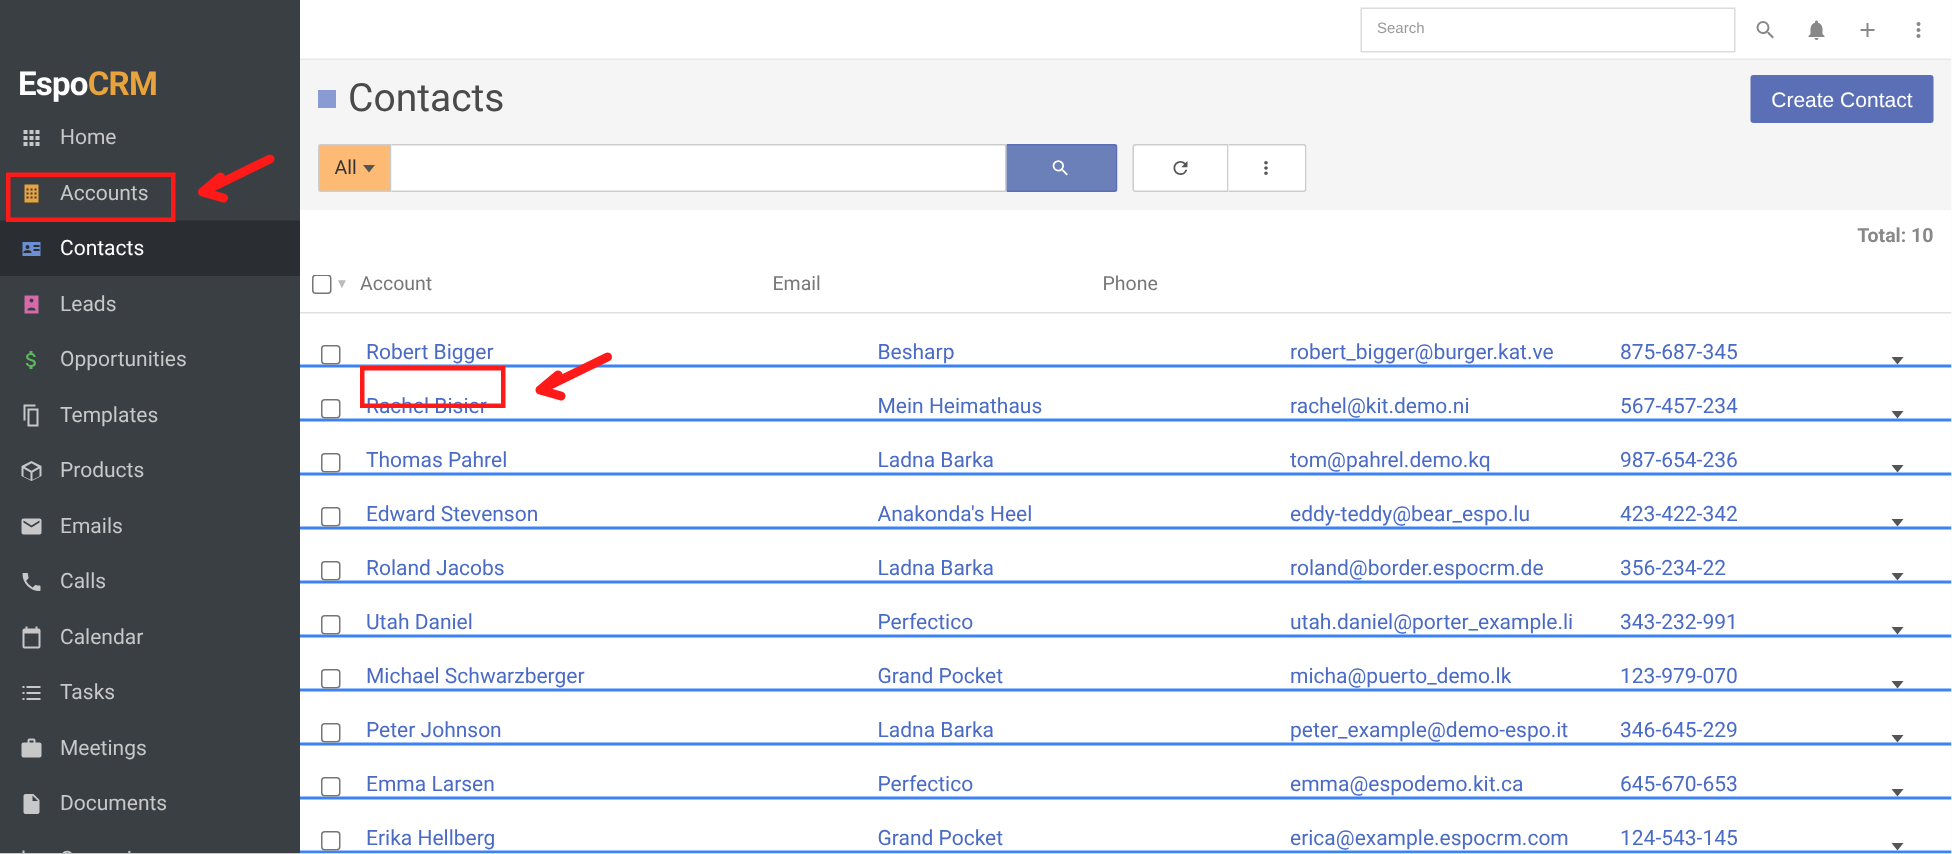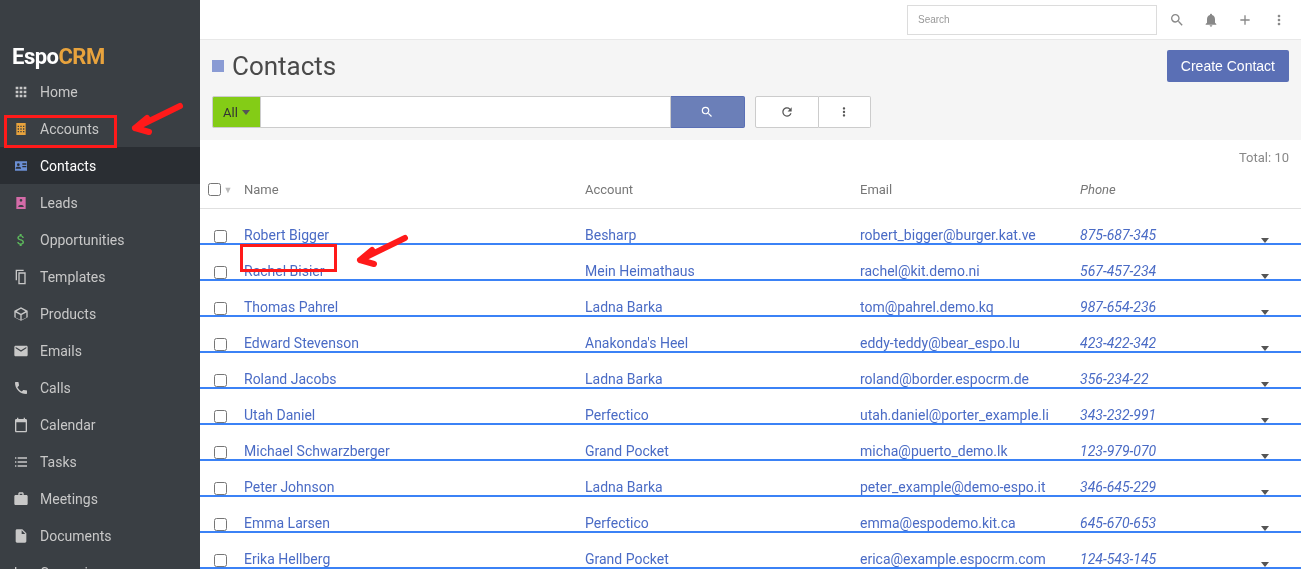--- a/index.html
+++ b/index.html
@@ -32,41 +32,41 @@
 .content-header { display: flex; align-items: center; justify-content: space-between; padding: 10px 12px 14px 12px; background: #f5f5f5; }
 .page-title-wrap { display: flex; align-items: center; gap: 8px; }
 .title-block { width: 12px; height: 12px; background: #8a9bd4; }
 .page-title { font-size: 26px; font-weight: 400; color: #4a4a4a; }
 .btn-primary { background: #5a6fb5; color: #fff; border: none; padding: 8px 14px; font-size: 14px; cursor: pointer; border-radius: 2px; }
 
 
 .content-wrap { background: #f5f5f5; padding: 0 12px 12px 12px; }
 .filter-bar { display: flex; align-items: center; gap: 10px; }
 .filter-group { display: flex; }
-.filter-dropdown { background: #84cc16; border: 1px solid #ccc; padding: 6px 10px; font-size: 13px; display: flex; align-items: center; gap: 4px; cursor: pointer; border-radius: 2px 0 0 2px; }
+.filter-dropdown { background: #fdba74; border: 1px solid #ccc; padding: 6px 10px; font-size: 13px; display: flex; align-items: center; gap: 4px; cursor: pointer; border-radius: 2px 0 0 2px; }
 .filter-input { width: 410px; height: 32px; border: 1px solid #ccc; border-left: none; padding: 0 8px; }
 .btn-icon { width: 74px; height: 32px; display: flex; align-items: center; justify-content: center; cursor: pointer; border: 1px solid #ccc; background: #fff; }
 .btn-icon.search-btn { background: #6b7fb8; color: #fff; border-color: #5a6fb5; border-left: none; border-radius: 0 2px 2px 0; }
 .icon-group { display: flex; gap: 0; }
 .icon-group .btn-icon { width: 64px; border-radius: 2px 0 0 2px; }
 .icon-group .btn-icon:last-child { border-left: none; width: 52px; border-radius: 0 2px 2px 0; }
 .btn-icon svg { width: 14px; height: 14px; }
 
 
-.total-row { text-align: right; color: #888; font-size: 13px; padding: 10px 12px 6px 12px; background: #fff; }
+.total-row { text-align: right; color: #888; font-size: 13px; padding: 10px 12px 6px 12px; background: #fff; font-weight: bold; }
 
 
 .table { width: 100%; background: #fff; }
 .table-header { display: flex; align-items: center; height: 38px; border-bottom: 1px solid #e0e0e0; color: #777; font-size: 13px; }
 .table-row { display: flex; align-items: flex-end; height: 36px; border-bottom: 2px solid #3b82f6; font-size: 14px; position: relative; }
 .col-check { width: 40px; display: flex; align-items: center; justify-content: center; }
 .col-name { width: 345px; padding-left: 4px; }
 .col-account { width: 275px; }
 .col-email { width: 220px; }
-.col-phone { width: 165px; font-style: italic; }
+.col-phone { width: 165px; }
 .col-actions { width: 40px; display: flex; align-items: center; justify-content: center; color: #aaa; cursor: pointer; }
 .link { color: #4a6bc5; cursor: pointer; }
 .sort-caret { font-size: 9px; margin-left: 3px; color: #bbb; }
 input[type="checkbox"] { cursor: pointer; }
 
 
 .hl-box { position: absolute; border: 3px solid #ff1a1a; pointer-events: none; }
 .hl-contacts { top: 115px; left: 4px; width: 113px; height: 33px; }
 .hl-rachel { top: 244px; left: 240px; width: 97px; height: 28px; }
 
@@ -267,21 +267,20 @@
     </div>
 
     <div class="total-row">Total: 10</div>
 
     <div class="table">
       <div class="table-header">
         <div class="col-check">
             <input type="checkbox" style="">
             <span class="sort-caret">▼</span>
           </div>
-        <div class="col-name">Name</div>
         <div class="col-account">Account</div>
         <div class="col-email">Email</div>
         <div class="col-phone">Phone</div>
         <div class="col-actions"></div>
       </div>
       <div id="table-body">
           <div class="table-row">
             <div class="col-check">
               <input type="checkbox" style="">
             </div>

